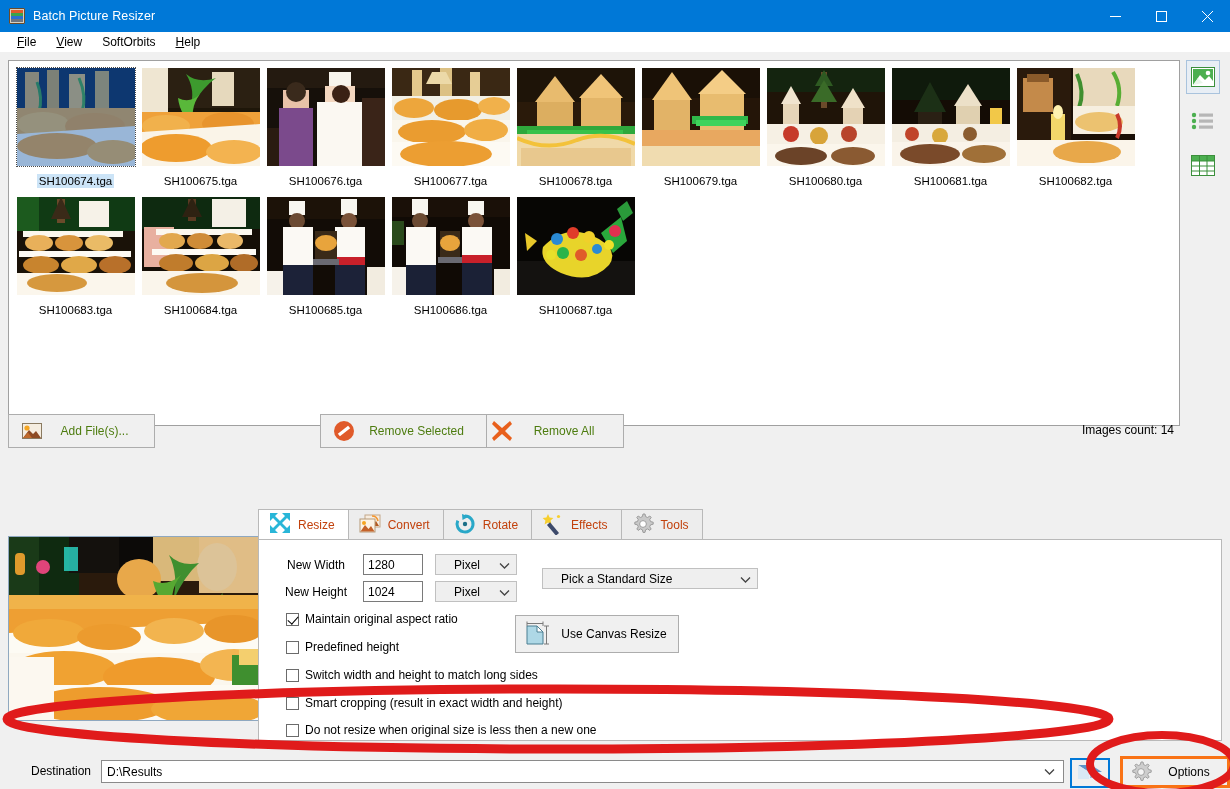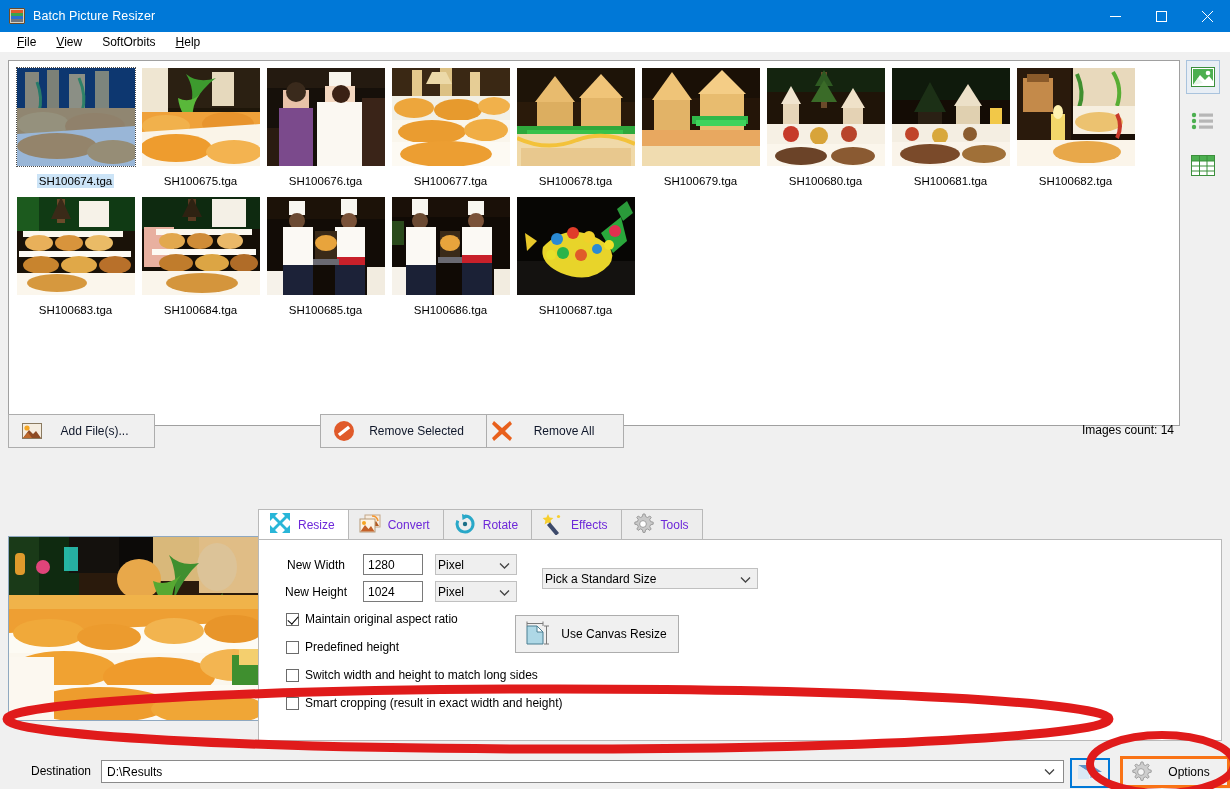--- a/index.html
+++ b/index.html
@@ -76,54 +76,54 @@
   .viewbtn {
     width:34px; height:34px; margin-bottom:10px; display:flex;
     align-items:center; justify-content:center; position:relative;
   }
   .viewbtn.active { background:#e8eef5; border:1px solid #a9c3dd; }
   
   #actionrow { position:absolute; left:8px; top:362px; width:1214px; height:36px; }
   .act-btn {
     position:absolute; top:0; height:34px; background:#f0f0f0;
     border:1px solid #adadad; display:flex; align-items:center; font-size:12px;
-    color:#0f172a;
+    color:#4d7c0f;
   }
   .act-btn .ico { width:34px; display:flex; justify-content:center; align-items:center; margin-left:6px;}
   .act-btn .lbl { flex:1; text-align:center; padding-right:14px; }
   #images-count {
     position:absolute; right:48px; top:9px; font-size:12px; color:#000;
   }
   
   #preview {
     position:absolute; left:8px; top:484px; width:259px; height:185px;
     border:1px solid #8fa8c0; background:#ffffff; overflow:hidden;
   }
   #preview-img { position:absolute; inset:0; overflow:hidden; }
   
   #tabstrip { position:absolute; left:258px; top:457px; width:964px; height:31px; display:flex; }
   .tab {
     height:31px; display:flex; align-items:center; gap:7px;
     padding:0 13px 0 10px; border:1px solid #b9b9b9; border-bottom:none;
-    background:#ededed; font-size:12px; color:#6d28d9; margin-right:-1px;
+    background:#ededed; font-size:12px; color:#c2410c; margin-right:-1px;
   }
   .tab.active { background:#ffffff; border-bottom:1px solid #ffffff; }
   #tabpanel {
     position:absolute; left:258px; top:487px; width:964px; height:202px;
     background:#ffffff; border:1px solid #b9b9b9;
   }
   .field-row { position:absolute; display:flex; align-items:center; }
   .field-label { width:78px; text-align:center; font-size:12px; margin-right:8px; }
   .txtbox {
     width:60px; height:21px; border:1px solid #7a7a7a; background:#fff;
     font-size:12px; padding:1px 4px; line-height:17px;
   }
   .combo {
     height:21px; border:1px solid #c0c0c0; background:#efefef; font-size:12px;
-    display:flex; align-items:center; padding-left:2px; position:relative;
+    display:flex; align-items:center; padding-left:18px; position:relative;
   }
   .combo .chev { position:absolute; right:6px; top:4px; }
   .cbrow { position:absolute; display:flex; align-items:center; font-size:12px; }
   .cb {
     width:13px; height:13px; border:1px solid #6b6b6b; background:#fff;
     margin-right:6px; position:relative; flex:none;
   }
   .cb.checked:after {
     content:""; position:absolute; left:3px; top:0px; width:5px; height:9px;
     border:solid #000; border-width:0 1.6px 1.6px 0; transform:rotate(42deg);
@@ -699,20 +699,24 @@
       <span>Predefined height</span>
     </div>
     <div class="cbrow" style="left:27px;top:128px;">
       <span class="cb"></span>
       <span>Switch width and height to match long sides</span>
     </div>
     <div class="cbrow" style="left:27px;top:156px;">
       <span class="cb"></span>
       <span>Smart cropping (result in exact width and height)</span>
     </div>
+    <div class="cbrow" style="left:27px;top:183px;">
+      <span class="cb"></span>
+      <span>Do not resize when original size is less then a new one</span>
+    </div>
 
     <div id="canvas-btn">
       <span style="width:42px;display:flex;justify-content:center;">
         <svg width="26" height="26" viewBox="0 0 26 26">
           <path d="M3 5 L3 23 L19 23 L19 11 L13 5 Z" fill="#aed8e6" stroke="#4a7f92"></path>
           <path d="M13 5 L13 11 L19 11 Z" fill="#ffffff" stroke="#4a7f92"></path>
           <line x1="3" y1="2.5" x2="19" y2="2.5" stroke="#7a7a7a"></line>
           <line x1="3" y1="0.5" x2="3" y2="5" stroke="#7a7a7a"></line>
           <line x1="19" y1="0.5" x2="19" y2="5" stroke="#7a7a7a"></line>
           <line x1="22.5" y1="5" x2="22.5" y2="23" stroke="#7a7a7a"></line>

